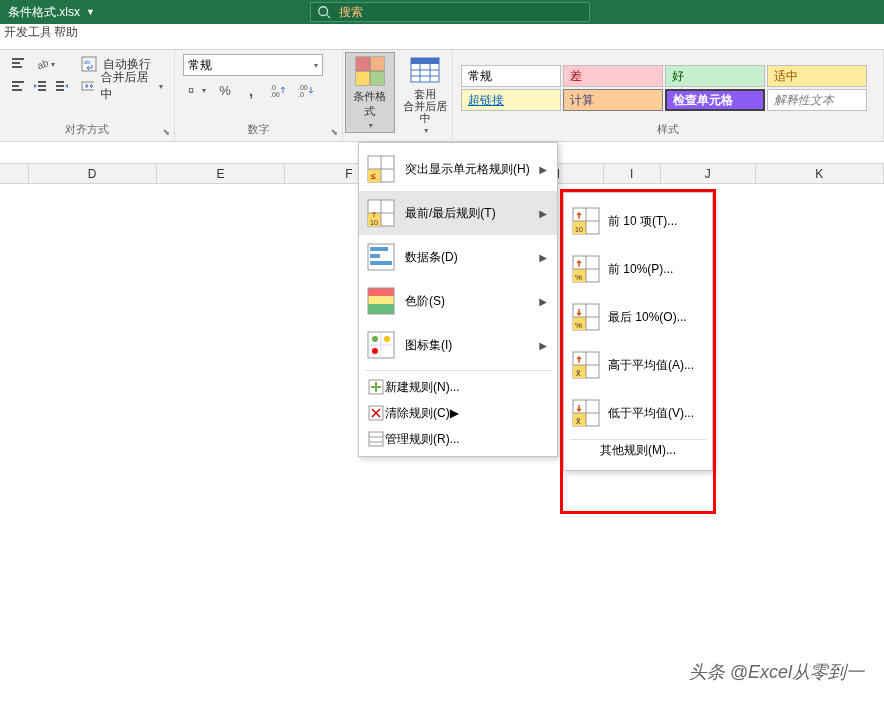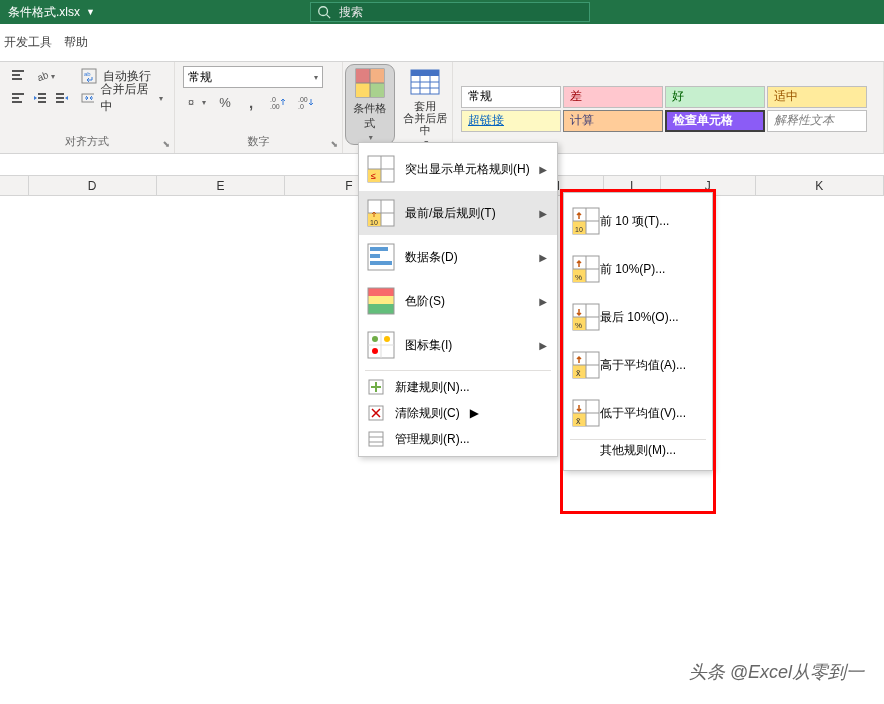--- a/index.html
+++ b/index.html
@@ -1,39 +1,39 @@
 <!DOCTYPE html>
 <html><head>
 <meta charset="utf-8">
 <style>
 * { margin: 0; padding: 0; box-sizing: border-box; font-family: "Microsoft YaHei", "Segoe UI", sans-serif; }
 body { background: #fff; width: 884px; height: 704px; overflow: hidden; position: relative; }
 
 .titlebar { background: #217346; height: 24px; display: flex; align-items: center; padding: 0 8px; color: #fff; font-size: 12px; }
 .filename { flex: 0 0 auto; }
 .titlebar .dd { margin-left: 6px; font-size: 9px; }
-.searchwrap { position: absolute; left: 310px; top: 2px; width: 280px; height: 20px; background: #1b6a41; border: 1px solid #3d9970; display: flex; align-items: center; padding: 8px 6px; color: #e5e5e5; font-size: 12px; }
+.searchwrap { position: absolute; left: 310px; top: 2px; width: 280px; height: 20px; background: #1b6a41; border: 1px solid #3d9970; display: flex; align-items: center; padding: 8px 6px; color: #fdba74; font-size: 12px; }
 .searchwrap .mag { margin-right: 8px; }
 
-.tabbar { height: 38px; background: #fff; border-bottom: 1px solid #d4d4d4; display: flex; align-items: center; font-size: 12px; padding-left: 4px; gap: 12px; color: #444; }
+.tabbar { height: 26px; background: #fff; border-bottom: 1px solid #d4d4d4; display: flex; font-size: 12px; padding-left: 4px; gap: 2px; color: #444; }
 
 .ribbon { background: #f3f2f1; height: 92px; border-bottom: 1px solid #d4d4d4; display: flex; position: relative; }
 .group { border-right: 1px solid #e1dfdd; padding: 4px 8px 2px 8px; display: flex; flex-direction: column; justify-content: space-between; }
 .group-label { text-align: center; font-size: 11px; color: #666; padding-bottom: 2px; position: relative; }
 .group-label .launcher { position: absolute; right: -4px; bottom: 2px; font-size: 9px; color: #888; }
 .group-body { flex: 1; display: flex; align-items: flex-start; gap: 6px; }
 
 .btncol { display: flex; flex-direction: column; gap: 2px; }
 .smallbtn { height: 20px; min-width: 20px; display: flex; align-items: center; justify-content: center; font-size: 12px; color: #333; padding: 0 3px; }
 .withlabel { justify-content: flex-start; gap: 6px; }
 .dropdown-arrow { font-size: 8px; color: #666; margin-left: 2px; }
 
 .select-general { width: 140px; height: 22px; border: 1px solid #ababab; background: #fff; font-size: 12px; padding: 2px 4px; display: flex; justify-content: space-between; align-items: center; }
 
-.bigbtn { display: flex; flex-direction: column; align-items: center; justify-content: flex-start; width: 50px; padding: 2px; font-size: 11px; color: #333; text-align: center; gap: 2px; border-radius: 9px; }
+.bigbtn { display: flex; flex-direction: column; align-items: center; justify-content: flex-start; width: 50px; padding: 2px; font-size: 11px; color: #333; text-align: center; gap: 2px; }
 .bigbtn.active { background: #d4d4d4; border: 1px solid #a0a0a0; }
 .bigicon { width: 32px; height: 32px; display: flex; align-items: center; justify-content: center; }
 
 .styles-grid { display: grid; grid-template-columns: repeat(4, 100px); grid-template-rows: 22px 22px; gap: 2px; }
 .stylecell { border: 1px solid #bfbfbf; font-size: 12px; display: flex; align-items: center; padding: 0 6px; }
 .st-normal { background: #fff; color: #000; }
 .st-bad { background: #ffc7ce; color: #9c0006; }
 .st-good { background: #c6efce; color: #006100; }
 .st-neutral { background: #ffeb9c; color: #9c5700; }
 .st-link { background: #fef9c3; color: #0563c1; text-decoration: underline; }
@@ -45,27 +45,27 @@
 .colheads { height: 20px; background: #f3f2f1; border-bottom: 1px solid #d4d4d4; display: flex; }
 .colhead { width: 135px; text-align: center; font-size: 12px; color: #333; border-right: 1px solid #d4d4d4; line-height: 20px; }
 .colhead:first-child { width: 30px; }
 
 
 .menu1 { position: absolute; left: 358px; top: 142px; width: 200px; background: #fff; border: 1px solid #c6c6c6; box-shadow: 2px 2px 6px rgba(0,0,0,0.2); font-size: 12px; padding: 4px 0; }
 .menu1 .mitem { height: 44px; display: flex; align-items: center; padding: 0 8px; gap: 10px; position: relative; }
 .menu1 .mitem.hover { background: #e6e6e6; }
 .menu1 .mitem .arrow { position: absolute; right: 10px; font-size: 10px; color: #555; }
 .menu1 .sep { height: 1px; background: #e1dfdd; margin: 3px 6px; }
-.menu1 .thin { height: 26px; display: flex; align-items: center; padding: 0 8px; gap: 10px; position: relative; }
+.menu1 .thin { height: 26px; display: flex; align-items: center; padding: 0 8px; position: relative; }
 .micon { width: 28px; height: 28px; display: flex; align-items: center; justify-content: center; flex-shrink: 0; }
 .smicon { width: 18px; height: 18px; display: flex; align-items: center; justify-content: center; flex-shrink: 0; }
 
 .menu2 { position: absolute; left: 563px; top: 192px; width: 150px; background: #fff; border: 1px solid #c6c6c6; box-shadow: 2px 2px 6px rgba(0,0,0,0.2); font-size: 12px; padding: 4px 0; }
 .redbox { position: absolute; left: 560px; top: 189px; width: 156px; height: 325px; border: 3px solid #ff0000; pointer-events: none; }
-.menu2 .mitem2 { height: 48px; display: flex; align-items: center; padding: 0 8px; gap: 0; }
+.menu2 .mitem2 { height: 48px; display: flex; align-items: center; padding: 0 8px; gap: 8px; }
 .menu2 .thin2 { height: 24px; display: flex; align-items: flex-start; justify-content: center; }
 .menu2 .sep { height: 1px; background: #e1dfdd; margin: 2px 6px; }
 
 .watermark { position: absolute; right: 20px; bottom: 20px; font-size: 18px; color: #666; font-style: italic; }
 
 
 svg { display: block; }
 </style>
 </head>
 <body>
@@ -238,20 +238,21 @@
         <div class="stylecell st-normal">常规</div>
         <div class="stylecell st-bad">差</div>
         <div class="stylecell st-good">好</div>
         <div class="stylecell st-neutral">适中</div>
         <div class="stylecell st-link">超链接</div>
         <div class="stylecell st-calc">计算</div>
         <div class="stylecell st-check">检查单元格</div>
         <div class="stylecell st-explain">解释性文本</div>
       </div>
     </div>
+    <div class="group-label">样式</div>
   </div>
 </div>
 
 <div class="fx-bar"></div>
 
 <div class="colheads">
   <div class="colhead"></div>
   <div class="colhead">D</div>
   <div class="colhead">E</div>
   <div class="colhead">F</div>

